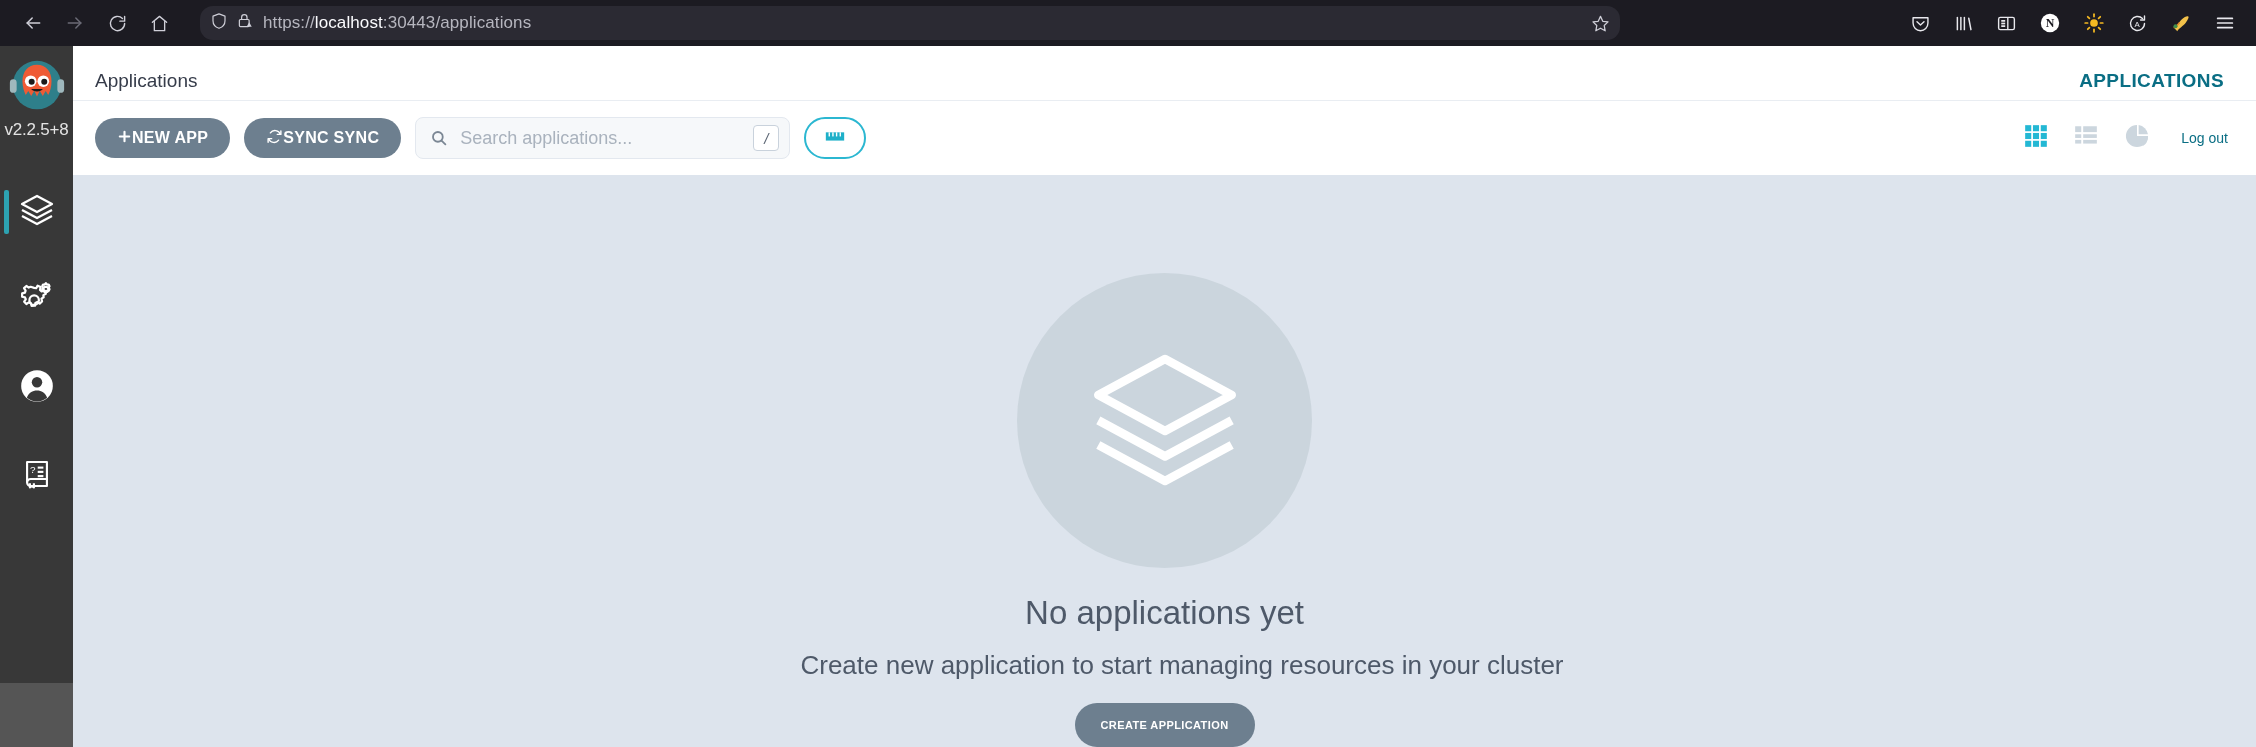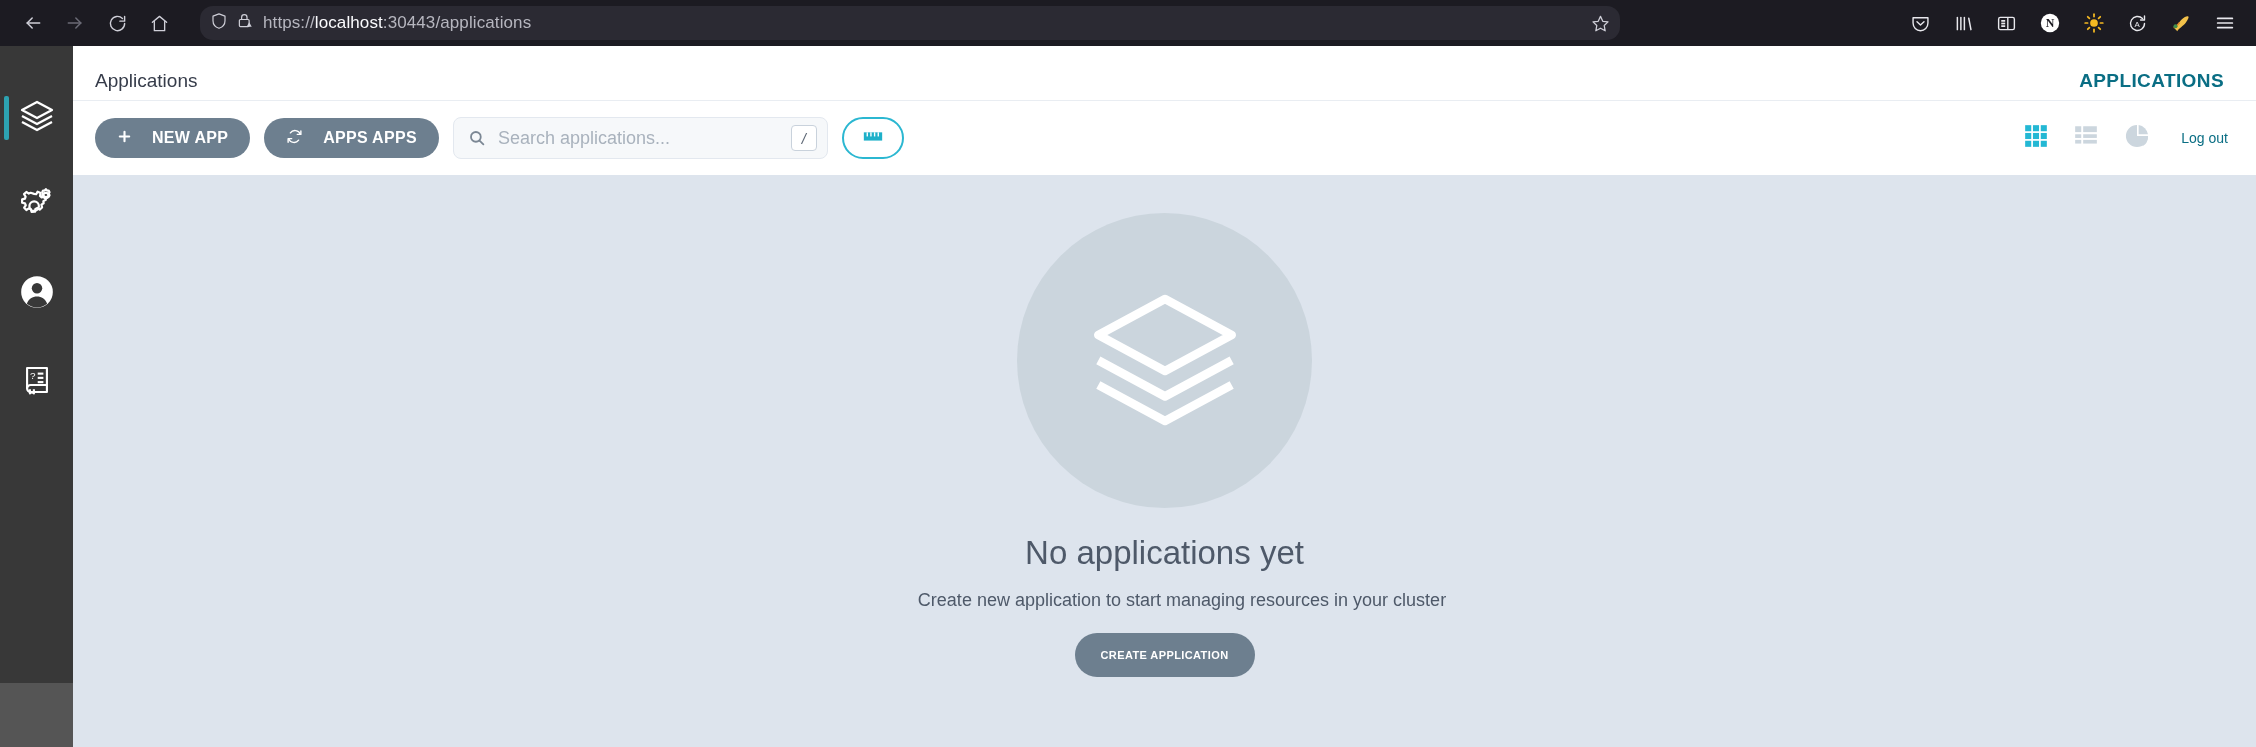--- a/index.html
+++ b/index.html
@@ -146,21 +146,21 @@
   .btn-pill {
     height: 40px;
     background: #6d7f8f;
     color: #ffffff;
     border: none;
     border-radius: 22px;
     padding: 0 22px;
     font-size: 16px;
     font-weight: bold;
     letter-spacing: .3px;
-    display: inline-flex; align-items: center; gap: 20px;
+    display: inline-flex; align-items: center; gap: 0;
     font-family: "Liberation Sans", sans-serif;
     cursor: pointer;
   }
   .search-box {
     width: 375px; height: 42px;
     background: #f6f8fa;
     border: 1px solid #e3e8ef;
     border-radius: 8px;
     display: flex; align-items: center;
     padding: 0 10px 0 14px;
@@ -206,37 +206,38 @@
 
   
   .content {
     flex: 1;
     background: #dde4ed;
     display: flex;
     flex-direction: column;
     align-items: center;
     padding-top: 38px;
     min-height: 0;
+    justify-content: flex-end;
   }
   .empty-circle {
     width: 295px; height: 295px;
     border-radius: 50%;
     background: #cbd5dd;
     display: flex; align-items: center; justify-content: center;
     flex: none;
   }
   .empty-title {
     margin-top: 26px;
     font-size: 33px;
     color: #4e5969;
     font-weight: normal;
   }
   .empty-sub {
     margin-top: 18px;
-    font-size: 18px;
+    font-size: 26px;
     color: #4e5969;
     margin-left: 35px;
   }
   .empty-cta {
     margin-top: 22px;
     height: 44px;
     background: #6d7f8f;
     color: #ffffff;
     border: none;
     border-radius: 22px;
@@ -367,20 +368,34 @@
           <line x1="4" y1="12" x2="20" y2="12"></line>
           <line x1="4" y1="17" x2="20" y2="17"></line>
       </svg>
     </span>
   </div>
 </div>
 
 <div class="app">
 
   <div class="sidebar">
+    <div class="brand">
+      <svg class="logo" viewBox="0 0 64 64">
+        <circle cx="32" cy="30" r="25" fill="#2e7f8a"></circle>
+        <rect x="4" y="24" width="7" height="14" rx="3.5" fill="#9fb8bd"></rect>
+        <rect x="53" y="24" width="7" height="14" rx="3.5" fill="#9fb8bd"></rect>
+        <path d="M32 9c9.5 0 15 7.2 15 17 0 6-1.6 10.5-3.4 14.2l-2.6-4-3 5-3.2-5.4-2.8 6-2.8-6-3.2 5.4-3-5-2.6 4C18.6 36.5 17 32 17 26c0-9.8 5.5-17 15-17z" fill="#ef5b35"></path>
+        <circle cx="25.5" cy="26" r="6" fill="#ffffff"></circle>
+        <circle cx="38.5" cy="26" r="6" fill="#ffffff"></circle>
+        <circle cx="26.5" cy="26.5" r="3.1" fill="#1b1b1b"></circle>
+        <circle cx="39.5" cy="26.5" r="3.1" fill="#1b1b1b"></circle>
+        <path d="M26 34c1.8 3.4 10.2 3.4 12 0z" fill="#1b1b1b"></path>
+      </svg>
+      <div class="version">v2.2.5+8</div>
+    </div>
 
     <div class="nav">
       <div class="nav-item active" title="Applications">
         <span>
           <svg width="36" height="36" viewBox="0 0 24 24" fill="none" stroke="currentColor" stroke-width="1.5" stroke-linejoin="round">
             <polygon points="12 2.6 22 8 12 13.4 2 8"></polygon>
             <polyline points="2 12 12 17.4 22 12"></polyline>
             <polyline points="2 16 12 21.4 22 16"></polyline>
           </svg>
         </span>
@@ -446,21 +461,21 @@
 
       <button class="btn-pill">
         <span>
           <svg width="17" height="17" viewBox="0 0 24 24" fill="none" stroke="currentColor" stroke-width="2" stroke-linecap="round" stroke-linejoin="round">
             <polyline points="21 4 21 9 16 9"></polyline>
             <path d="M20.2 9A8 8 0 0 0 6.2 6.8"></path>
             <polyline points="3 20 3 15 8 15"></polyline>
             <path d="M3.8 15a8 8 0 0 0 14 2.2"></path>
           </svg>
         </span>
-        <span>APPS APPS</span>
+        <span>SYNC SYNC</span>
       </button>
 
       <div class="search-box">
         <span class="magnifier">
           <svg width="18" height="18" viewBox="0 0 24 24" fill="none" stroke="currentColor" stroke-width="2.4" stroke-linecap="round">
             <circle cx="10.5" cy="10.5" r="6.5"></circle>
               <line x1="15.4" y1="15.4" x2="20.5" y2="20.5"></line>
           </svg>
         </span>
         <input class="search-input" type="text" value="" placeholder="Search applications..." style="">

